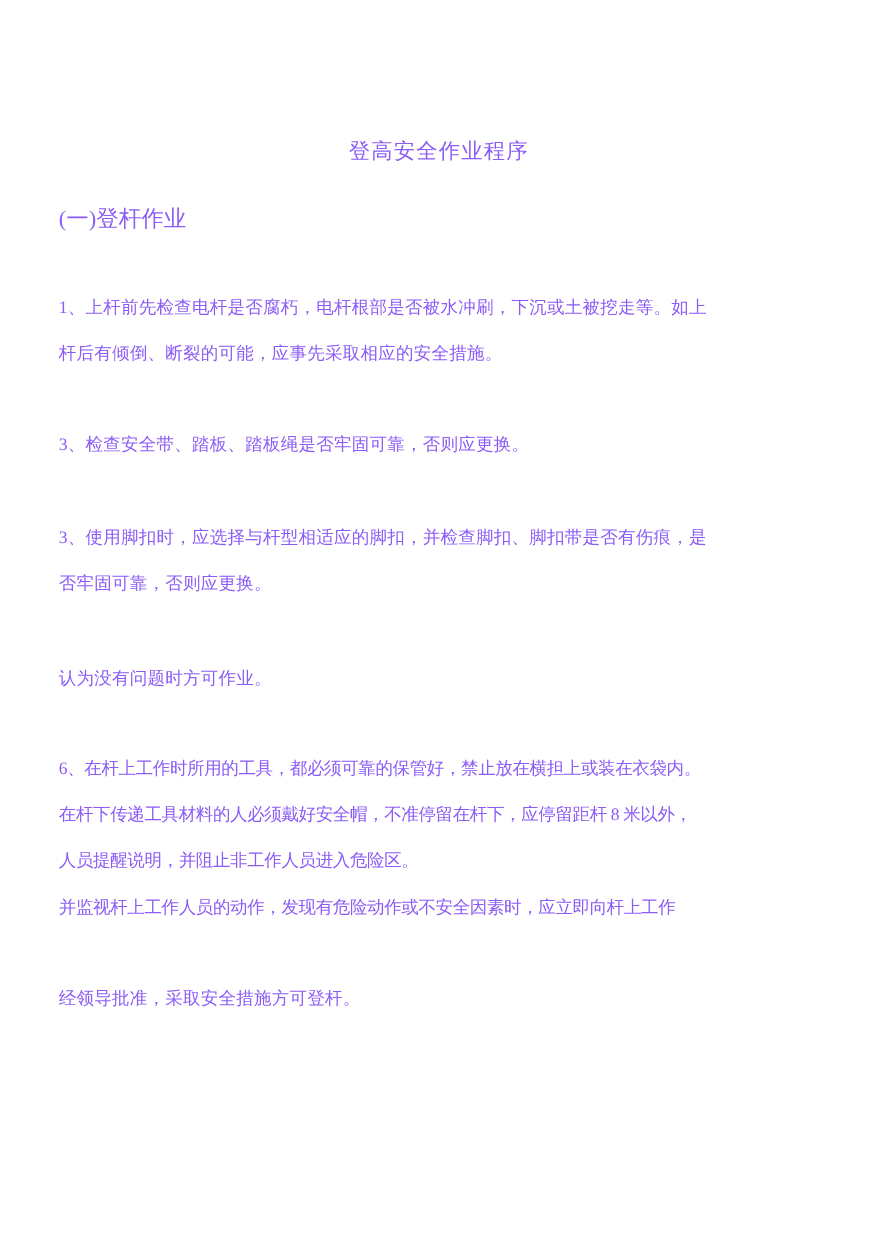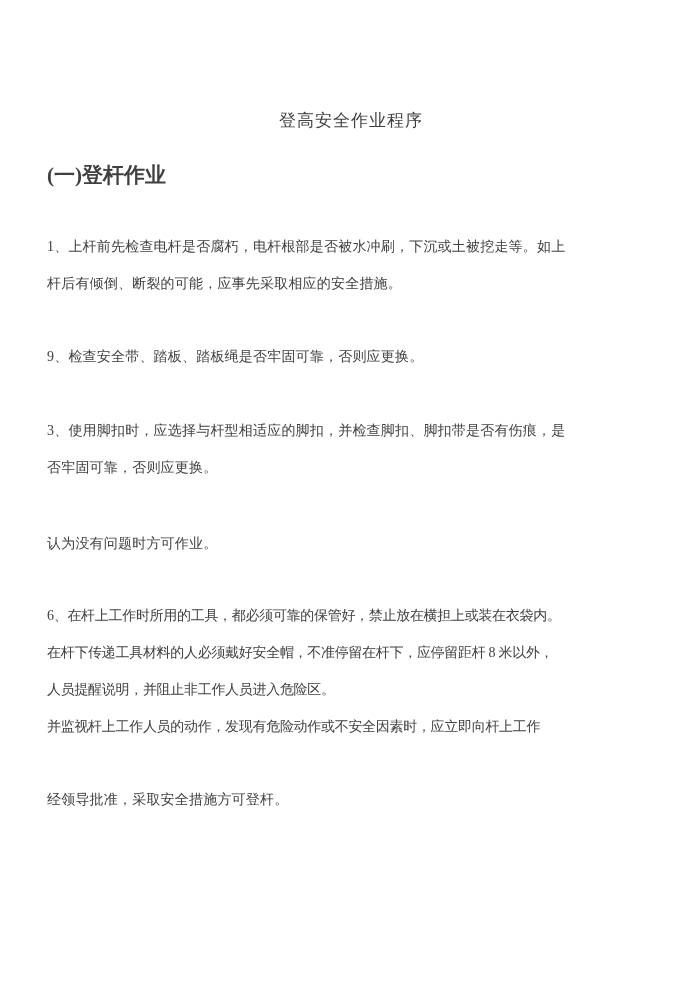--- a/index.html
+++ b/index.html
@@ -13,36 +13,35 @@
     overflow: hidden;
     font-family: "Liberation Serif", "DejaVu Serif", serif;
   }
   .page {
     position: relative;
     width: 700px;
     height: 990px;
     background: #ffffff;
     box-sizing: border-box;
     padding: 0 45px 0 47px;
-    color: #404040;
+    color: #8b5cf6;
   }
   .doc-title {
     margin: 0;
     padding-top: 102px;
     text-align: center;
     font-size: 17px;
     font-weight: normal;
     line-height: 37px;
     letter-spacing: 1px;
   }
   .section-heading {
     margin-top: 18px;
-    font-size: 21px;
+    font-size: 18px;
     line-height: 37px;
-    font-weight: bold;
   }
   .para {
     font-size: 14px;
     line-height: 37px;
   }
   .para .line {
     white-space: nowrap;
     letter-spacing: 0.2px;
   }
   .para-1 { margin-top: 34px; }
@@ -61,21 +60,21 @@
   <h1 class="doc-title">登高安全作业程序</h1>
 
   <div class="section-heading">(一)登杆作业</div>
 
   <div class="para para-1">
     <div class="line">1、上杆前先检查电杆是否腐朽，电杆根部是否被水冲刷，下沉或土被挖走等。如上</div>
     <div class="line">杆后有倾倒、断裂的可能，应事先采取相应的安全措施。</div>
   </div>
 
   <div class="para para-2">
-    <div class="line">9、检查安全带、踏板、踏板绳是否牢固可靠，否则应更换。</div>
+    <div class="line">3、检查安全带、踏板、踏板绳是否牢固可靠，否则应更换。</div>
   </div>
 
   <div class="para para-3">
     <div class="line">3、使用脚扣时，应选择与杆型相适应的脚扣，并检查脚扣、脚扣带是否有伤痕，是</div>
     <div class="line">否牢固可靠，否则应更换。</div>
   </div>
 
   <div class="para para-4">
     <div class="line">认为没有问题时方可作业。</div>
   </div>

